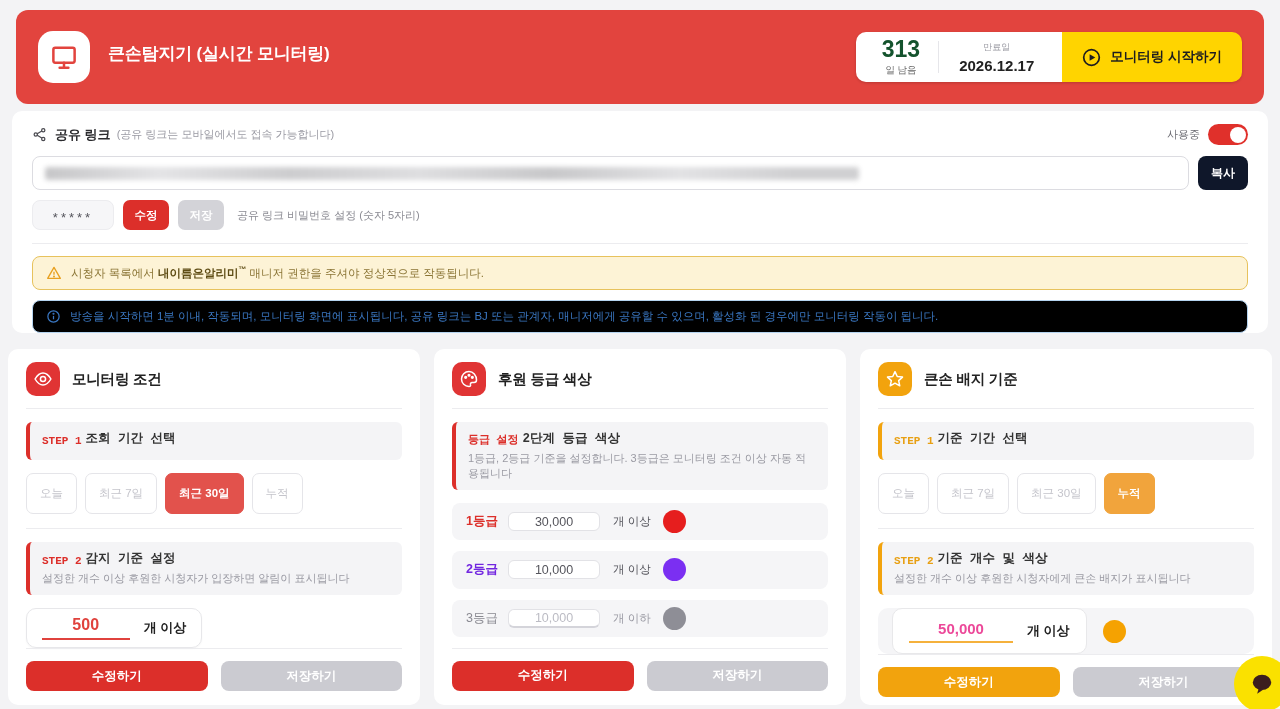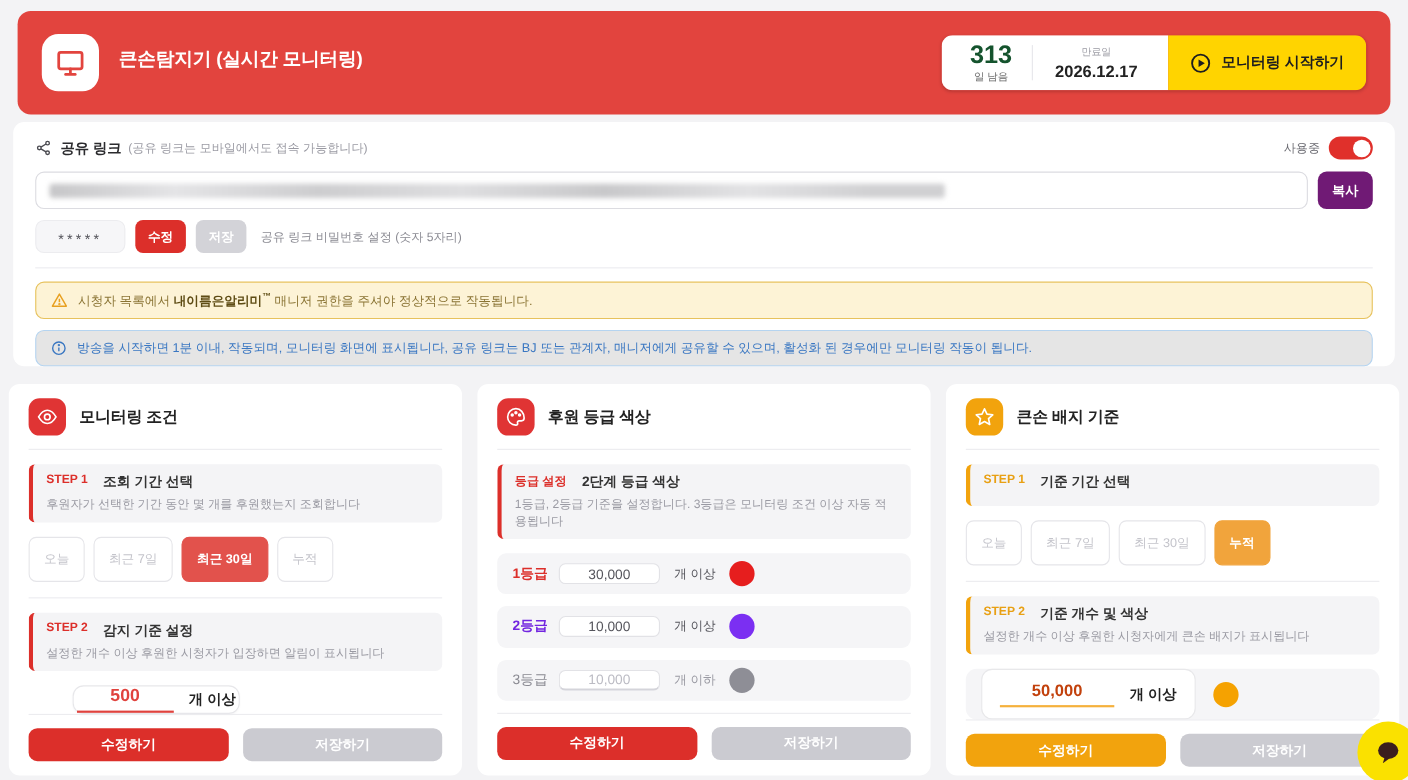--- a/index.html
+++ b/index.html
@@ -68,21 +68,21 @@
   .link-input {
     flex:1; height:34px; border:1px solid #dcdce1; border-radius:8px;
     background:#fff; display:flex; align-items:center; padding:0 12px;
   }
   .blur-bar {
     width:72%; height:13px; border-radius:3px;
     background:linear-gradient(90deg,#c6c6c8,#e4e4e6 14%,#cdcdcf 30%,#dedee0 46%,#c8c8ca 62%,#e2e2e4 78%,#d0d0d2 92%);
     filter:blur(2.5px);
   }
   .copy-btn {
-    width:50px; height:34px; background:#701a75; color:#fff; border:none;
+    width:50px; height:34px; background:#0f172a; color:#fff; border:none;
     border-radius:8px; font-weight:bold; font-size:12px; font-family:inherit; cursor:pointer;
   }
   .sc-row3 { display:flex; align-items:center; gap:9px; }
   .pw-box {
     width:82px; height:30px; background:#f6f6f8; border:1px solid #ececef;
     border-radius:8px; display:flex; align-items:center; justify-content:center;
     font-size:13px; color:#55555c; letter-spacing:3px; padding-top:5px;
   }
   .pw-edit {
     width:46px; height:30px; background:#dc2f2a; color:#fff; border:none;
@@ -97,21 +97,21 @@
   .notice {
     border-radius:8px; padding:8px 13px; display:flex; align-items:center;
     gap:9px; font-size:11.5px;
   }
   .notice.warn {
     background:#fdf3d6; border:1px solid #e7c25d; color:#8a7434; margin-bottom:10px;
   }
   .notice.warn b { color:#5e4c14; }
   .notice.warn sup { font-size:8px; }
   .notice.info {
-    background:#e5e5e5; border:1px solid #b5d4f0; color:#3a77c2;
+    background:#000000; border:1px solid #b5d4f0; color:#3a77c2;
   }
   
   .cards-row { display:flex; gap:14px; margin:16px 8px 0; }
   .card {
     flex:1; height:356px; background:#fff; border-radius:10px;
     padding:13px 18px 14px; display:flex; flex-direction:column;
   }
   .c-head { display:flex; align-items:center; gap:12px; margin-bottom:12px; }
   .c-icon {
     width:34px; height:34px; border-radius:10px; display:flex;
@@ -120,39 +120,38 @@
   .c-icon.red { background:#e03434; }
   .c-icon.orange { background:#f2a30d; }
   .c-title { font-size:14.5px; font-weight:bold; color:#222; letter-spacing:-0.2px; }
   .c-div { border:none; border-top:1px solid #ececef; margin:0 0 13px; }
   .step-box {
     background:#f4f4f6; border-radius:6px; padding:8px 12px 9px;
     margin-bottom:13px;
   }
   .step-box.b-red { border-left:4px solid #dc2f2a; }
   .step-box.b-orange { border-left:4px solid #f2a30d; }
-  .step-line1 { display:flex; align-items:flex-start; gap:14px; margin-bottom:4px; }
+  .step-line1 { display:flex; align-items:flex-end; gap:4px; margin-bottom:4px;font-family:Liberation Mono, monospace; }
   .step-lab { font-size:11px; font-weight:bold; }
   .step-lab.red { color:#dc2f2a; }
   .step-lab.orange { color:#e8a014; }
   .step-title { font-size:12.5px; font-weight:bold; color:#333; }
   .step-desc { font-size:11px; color:#9a9aa3; }
   .chips { display:flex; gap:8px; margin-bottom:14px; }
   .chip {
     height:41px; padding:0 13px; border-radius:7px; background:#fff;
     border:1px solid #e5e5e9; color:#c4c4cb; font-size:11.5px;
     font-family:inherit; cursor:pointer;
   }
   .chip.sel-red { background:#e2524c; border-color:#e2524c; color:#fff; font-weight:bold; }
   .chip.sel-orange { background:#f1a43c; border-color:#f1a43c; color:#fff; font-weight:bold; }
   .value-box {
-    width:152px; height:54px; border:1px solid #e7e7ea; border-radius:10px;
+    width:176px; height:54px; border:1px solid #e7e7ea; border-radius:10px;
     display:flex; align-items:center; justify-content:center; gap:14px;
     box-shadow:0 1px 2px rgba(0,0,0,.04);
-    margin-left:40px;
   }
   .value-num {
     width:88px; text-align:center; font-size:16px; font-weight:bold;
     color:#e0423d; border-bottom:2px solid #e0423d; padding-bottom:4px;
   }
   .value-unit { font-size:13px; font-weight:bold; color:#222; }
   .spacer { flex:1; }
   .c-foot { border-top:1px solid #ececef; padding-top:12px; display:flex; gap:13px; }
   .btn-edit, .btn-save {
     flex:1; height:30px; border:none; border-radius:8px; color:#fff;
@@ -188,21 +187,21 @@
     background:#f5f5f7; border-radius:10px; height:64px; display:flex;
     align-items:center; padding:0 14px; gap:16px;
   }
   .badge-inner {
     background:#fff; border:1px solid #e8e8ea; border-radius:10px;
     height:46px; display:flex; align-items:center; justify-content:center;
     gap:14px; padding:0 16px;
   }
   .badge-num {
     width:104px; text-align:center; font-size:15px; font-weight:bold;
-    color:#c2410c; border-bottom:2px solid #f5b13c; padding-bottom:4px;
+    color:#ec4899; border-bottom:2px solid #f5b13c; padding-bottom:4px;
   }
   .badge-unit { font-size:13px; font-weight:bold; color:#222; }
   
   .chat-fab {
     position:absolute; left:1234px; top:656px; width:56px; height:56px;
     border-radius:50%; background:#fae100; border:none; cursor:pointer;
     display:flex; align-items:center; justify-content:center;
   }
 </style>
 </head>
@@ -309,21 +308,20 @@
         </svg>
       </div>
       <div class="c-title">모니터링 조건</div>
     </div>
     <hr class="c-div">
     <div class="step-box b-red">
       <div class="step-line1">
         <span class="step-lab red">STEP 1</span>
         <span class="step-title">조회 기간 선택</span>
       </div>
-      <div class="step-desc">후원자가 선택한 기간 동안 몇 개를 후원했는지 조회합니다</div>
     </div>
     <div class="chips">
       <button class="chip">오늘</button>
       <button class="chip">최근 7일</button>
       <button class="chip sel-red">최근 30일</button>
       <button class="chip">누적</button>
     </div>
     <hr class="c-div">
     <div class="step-box b-red">
       <div class="step-line1">

